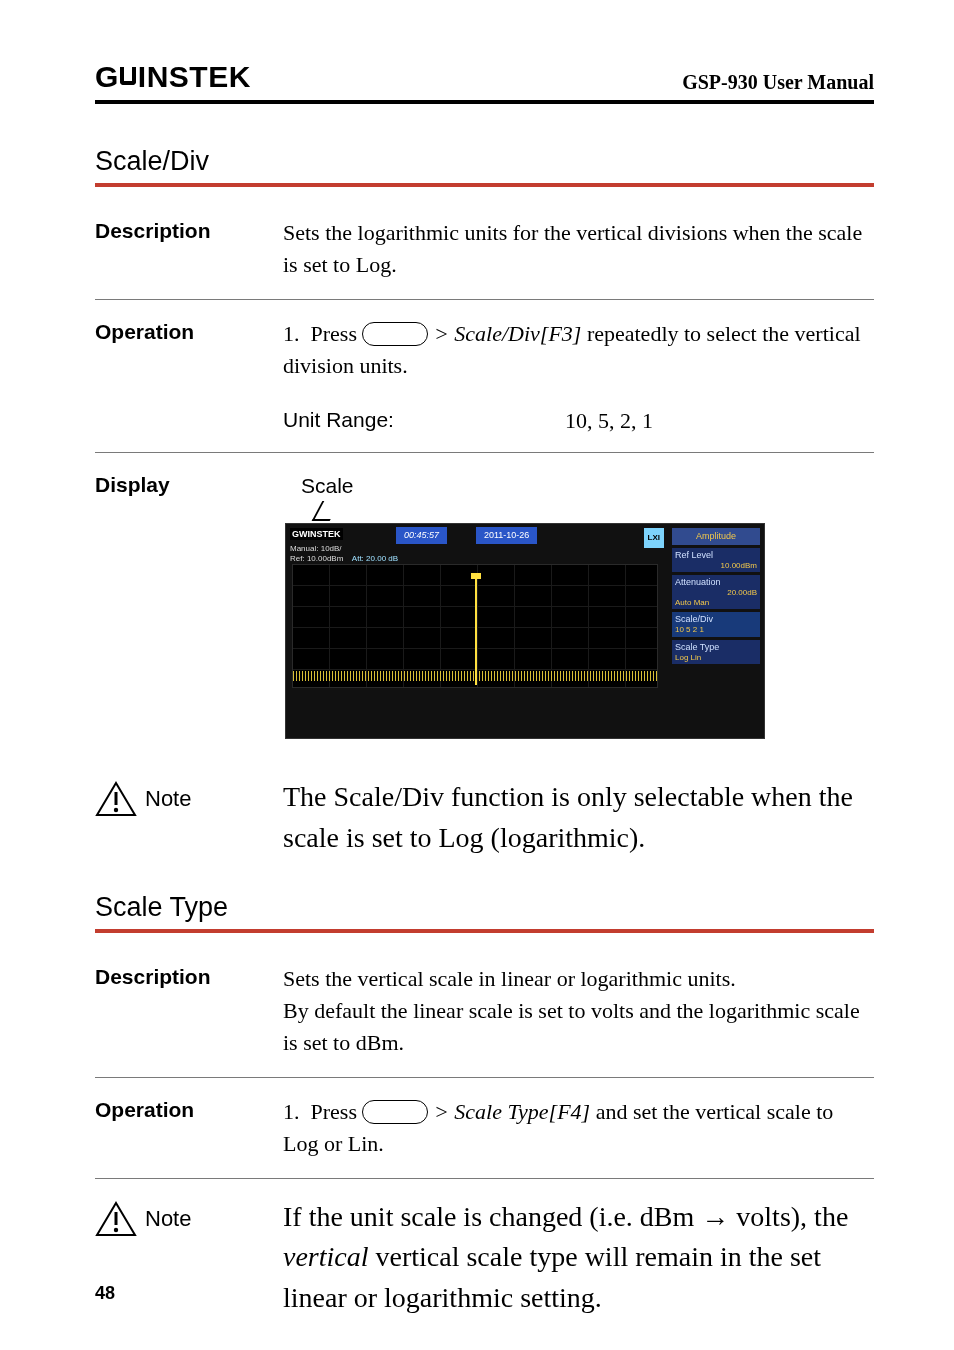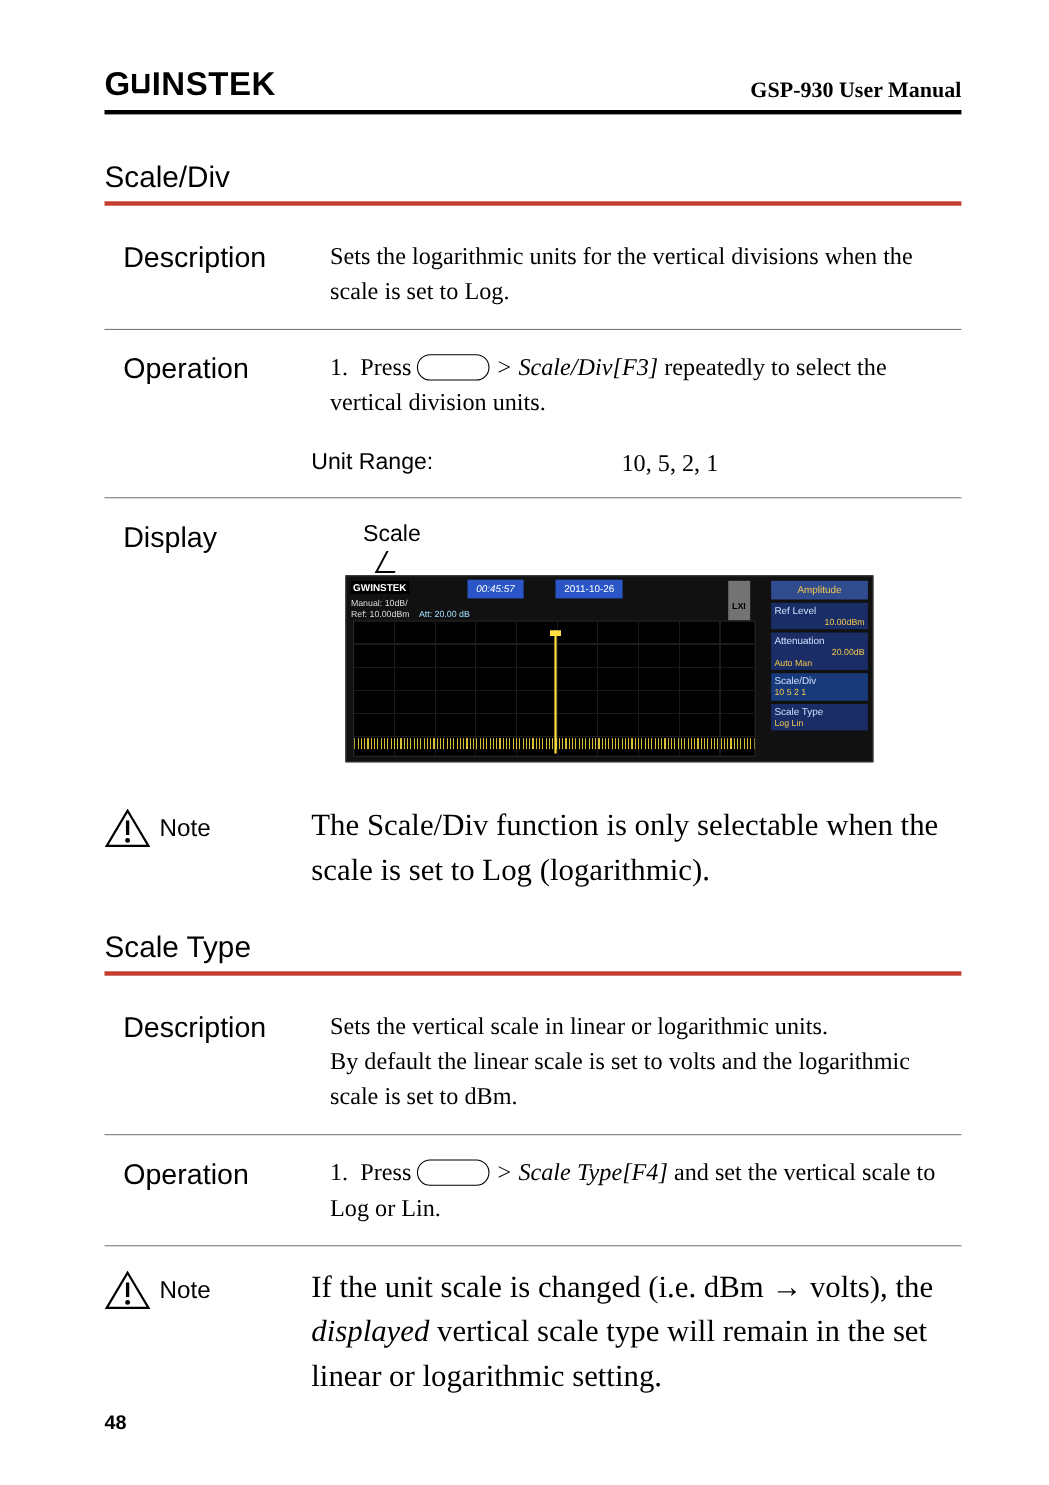--- a/index.html
+++ b/index.html
@@ -58,24 +58,23 @@
     display: flex;
     align-items: flex-start;
     padding: 0 0 18px 0;
     margin-bottom: 18px;
   }
   .block.sep { border-bottom: 1px solid #7a7a7a; }
   .label-col {
     width: 188px;
     flex: 0 0 188px;
     font-family: Arial, Helvetica, sans-serif;
-    font-size: 26px;
-    font-weight: 400;
+    font-size: 21px;
+    font-weight: 700;
     padding-top: 2px;
-    margin-left: 17px;
   }
   .content-col {
     flex: 1;
     font-size: 22px;
     line-height: 1.45;
   }
   .content-sans {
     font-family: Liberation Serif, serif;
     font-size: 28px;
     line-height: 1.45;
@@ -92,21 +91,21 @@
     top: -2px;
     background: #fff;
   }
   .unit-row { display: flex; margin-top: 26px; }
   .unit-label {
     font-family: Arial, Helvetica, sans-serif;
     font-size: 21px;
     width: 282px;
   }
   .unit-val { font-size: 22px; }
-  .display-block { margin-bottom: 20px; gap: 12px; }
+  .display-block { margin-bottom: 20px; }
   .scale-caption {
     font-family: Arial, Helvetica, sans-serif;
     font-size: 21px;
     margin-left: 18px;
     margin-bottom: 2px;
   }
   .pointer-line {
     margin-left: 34px;
     height: 20px;
     position: relative;
@@ -115,37 +114,37 @@
     content: '';
     position: absolute;
     left: 0; top: -2px;
     width: 16px; height: 18px;
     border-left: 2px solid #000;
     border-bottom: 2px solid #000;
     transform: skewX(-28deg);
   }
   .device-shot {
     width: 480px;
-    height: 170px;
+    height: 216px;
     background: #111;
     border: 1px solid #333;
     position: relative;
     margin-left: 2px;
     overflow: hidden;
   }
   .ds-topbar {
     position: absolute; left: 4px; top: 4px;
     font-family: Arial, sans-serif; font-size: 9px; color: #cfe8ff;
   }
   .ds-brand { background:#000; color:#fff; padding:1px 2px; font-weight:700; }
   .ds-time { position:absolute; left:110px; top:3px; background:#2a56c8; color:#fff; font-size:9px; padding:2px 8px; font-family:Arial,sans-serif;font-style:italic;}
   .ds-date { position:absolute; left:190px; top:3px; background:#2a56c8; color:#fff; font-size:9px; padding:2px 8px; font-family:Arial,sans-serif;}
   .ds-sub { position:absolute; left:4px; top:20px; font-size:8px; color:#ddd; font-family:Arial,sans-serif; line-height:1.2;}
   .ds-att { color:#9fe0ff; }
-  .ds-lxi { position:absolute; right:111px; top:4px; background:#737373; color:#000; font-size:8px; font-weight:700; padding:18px 4px; font-family:Arial,sans-serif;}
+  .ds-lxi { position:absolute; right:100px; top:4px; background:#7dd3fc; color:#000; font-size:8px; font-weight:700; padding:4px 4px; font-family:Arial,sans-serif;}
   .ds-menu {
     position: absolute; right: 4px; top: 4px; width: 88px;
     font-family: Arial, sans-serif; font-size: 9px;
     display: flex; flex-direction: column; gap: 3px;
   }
   .ds-mhead { background:#314b8f; color:#f2c84b; text-align:center; padding:2px 0; }
   .ds-mitem { background:#1a2d66; color:#cfe0ff; padding:2px 3px; line-height:1.2; }
   .ds-mitem .sub { color:#f2c84b; font-size:8px; display:block; text-align:right; }
   .ds-mitem.sel { background:#183a7a; }
   .ds-mitem .row2 { display:flex; justify-content:space-between; color:#f2c84b; font-size:8px; }
@@ -315,17 +314,17 @@
     <span class="tri">
       <svg viewBox="0 0 42 36">
           <polygon points="21,2 40,34 2,34" fill="none" stroke="#000" stroke-width="2"></polygon>
           <line x1="21" y1="11" x2="21" y2="24" stroke="#000" stroke-width="3"></line>
           <circle cx="21" cy="29" r="2.2" fill="#000"></circle>
         </svg>
     </span>
     <span>Note</span>
   </div>
   <div class="content-col content-sans">
-    <span>If the unit scale is changed (i.e. dBm → volts), the </span><span class="italic">displayed</span><span> vertical scale type will remain in the set linear or logarithmic setting.</span>
+    <span>If the unit scale is changed (i.e. dBm → volts), the </span><span class="italic">vertical</span><span> vertical scale type will remain in the set linear or logarithmic setting.</span>
   </div>
 </div>
 
 <div class="page-num">48</div>
 
 </body></html>

